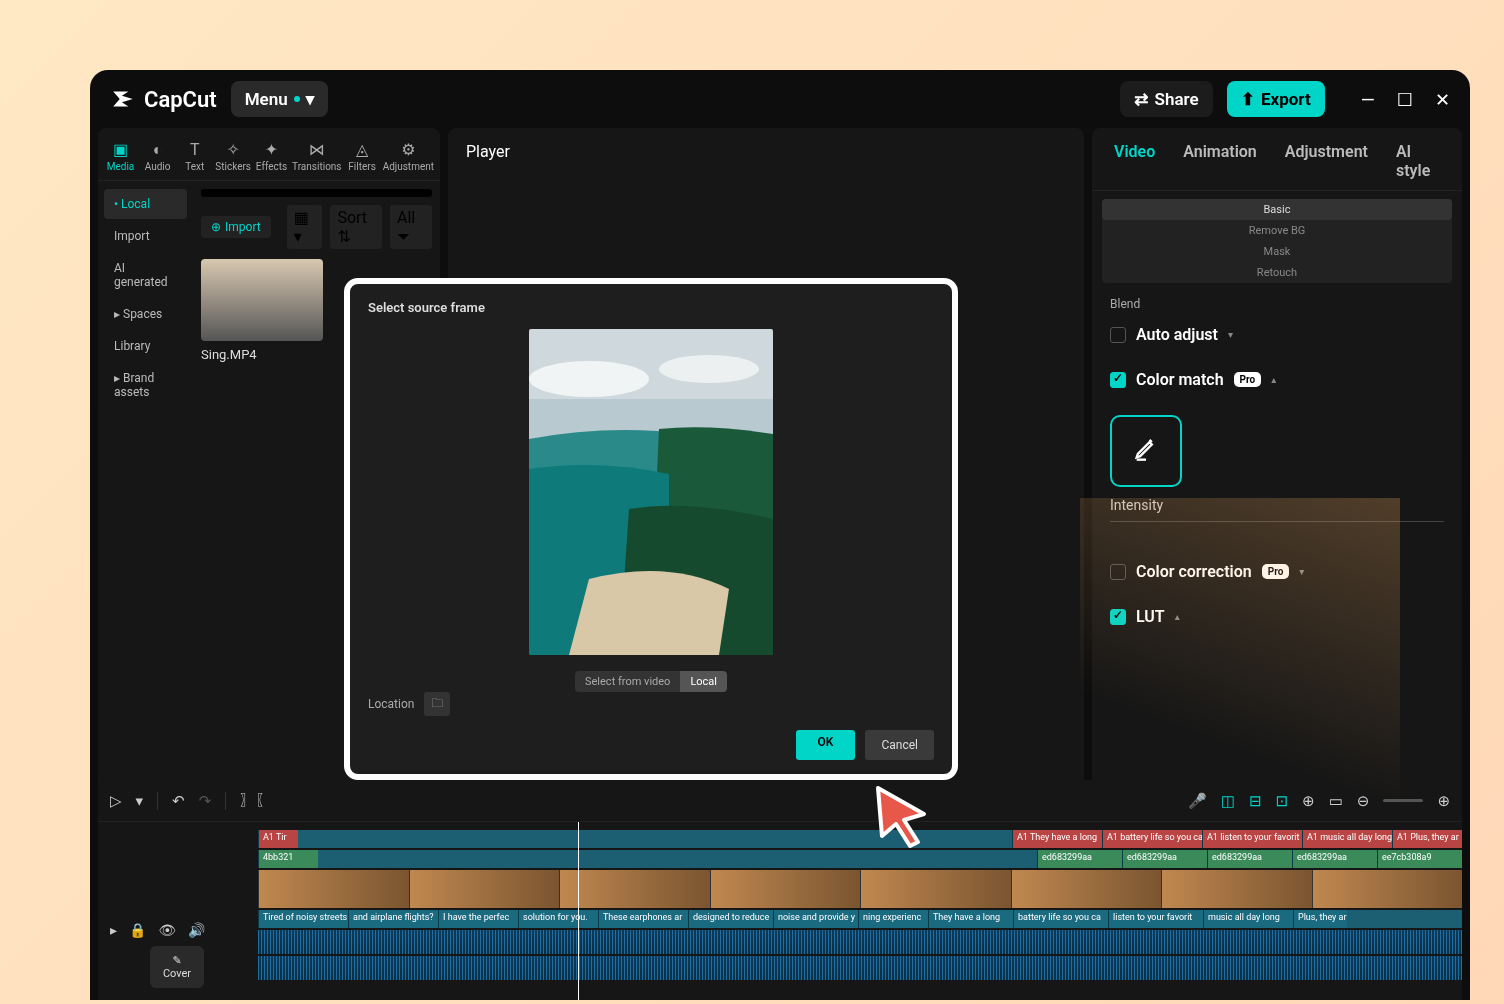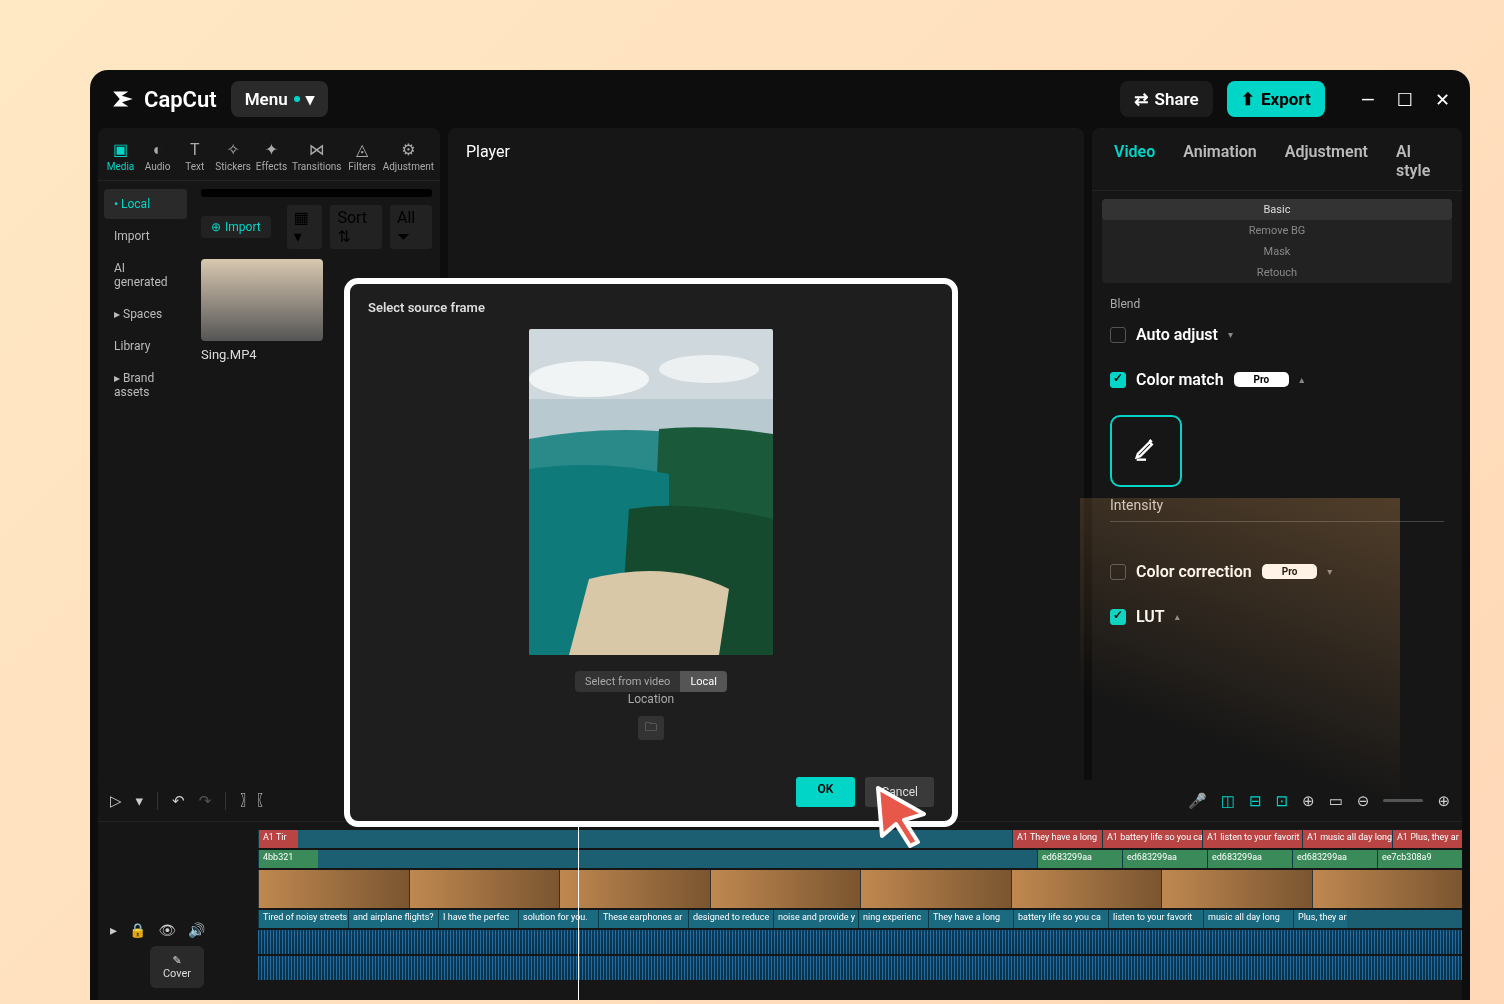--- a/index.html
+++ b/index.html
@@ -40,21 +40,21 @@
 .sub-tabs { display: flex; margin: 8px 10px 0; background: #222; border-radius: 4px; flex-direction: column; }
 .sub-tab { flex: 1; text-align: center; font-size: 11px; color: #888; padding: 4px; }
 .sub-tab.active { background: #333; color: #ddd; border-radius: 4px; }
 .prop-body { padding: 14px 18px; flex: 1; }
 .prop-label { color: #aaa; font-size: 12px; margin-bottom: 14px; }
 .prop-row { display: flex; align-items: center; gap: 10px; margin-bottom: 26px; }
 .chk { width: 16px; height: 16px; border-radius: 3px; border: 1px solid #555; }
 .chk.on { background: #00d5c8; border-color: #00d5c8; position: relative; }
 .chk.on::after { content: "✓"; position: absolute; top: -2px; left: 2px; font-size: 12px; color: #000; font-weight: bold; }
 .prop-row-label { color: #fff; font-size: 16px; font-weight: 600; }
-.pro-badge { background: #fff; color: #000; font-size: 10px; font-weight: 700; padding: 2px 20px; border-radius: 5px; }
+.pro-badge { background: #fff; color: #000; font-size: 10px; font-weight: 700; padding: 2px 6px; border-radius: 5px; }
 .chevy { color: #888; font-size: 10px; }
 .color-swatch { width: 72px; height: 72px; border: 2px solid #00d5c8; border-radius: 10px; display: flex; align-items: center; justify-content: center; margin-bottom: 10px; }
 .swatch-ico { color: #fff; font-size: 24px; }
 .intensity-label { color: #ccc; font-size: 14px; }
 .intensity-line { height: 1px; background: #444; margin-top: 8px; }
 .timeline-area { position: absolute; bottom: 0; left: 8px; right: 8px; height: 220px; background: #161616; border-radius: 8px 8px 0 0; display: flex; flex-direction: column; }
 .tl-toolbar { height: 42px; display: flex; align-items: center; padding: 0 12px; gap: 14px; border-bottom: 1px solid #222; }
 .tl-tool { color: #ccc; font-size: 15px; }
 .tl-tool.active { color: #00d5c8; }
 .tl-body { flex: 1; display: flex; }
@@ -73,21 +73,21 @@
 .playhead { position: absolute; top: 0; bottom: 0; left: 320px; width: 1px; background: #fff; }
 
 .modal-wrap { position: absolute; top: 278px; left: 344px; width: 614px; background: #1e1e1e; border: 6px solid #fff; border-radius: 14px; padding: 16px 18px 14px; z-index: 50; }
 .modal-title { color: #ddd; font-size: 13px; font-weight: 600; margin-bottom: 14px; }
 .modal-img { width: 244px; height: 326px; margin: 0 auto 16px; display: block; border-radius: 2px; overflow: hidden; }
 .modal-img svg { width: 100%; height: 100%; }
 .src-pills { display: flex; justify-content: center; gap: 0; margin-bottom: 0; }
 .src-pill { background: #333; color: #aaa; font-size: 11px; padding: 4px 10px; }
 .src-pill:first-child { border-radius: 4px 0 0 4px; }
 .src-pill.active { background: #555; color: #fff; border-radius: 0 4px 4px 0; }
-.loc-row { display: flex; align-items: center; gap: 10px; margin-bottom: 37px; flex-direction: column; }
+.loc-row { display: flex; align-items: center; gap: 10px; margin-bottom: 14px; }
 .loc-label { color: #aaa; font-size: 12px; }
 .loc-input { flex: 1; background: #2a2a2a; border: none; color: #ccc; font-size: 11px; padding: 6px 10px; border-radius: 3px; }
 .loc-folder { width: 26px; height: 24px; background: #333; border-radius: 3px; display: flex; align-items: center; justify-content: center; color: #aaa; font-size: 12px; }
 .modal-btns { display: flex; justify-content: flex-end; gap: 10px; }
 .btn-ok { background: #00d5c8; color: #000; font-size: 12px; padding: 5px 22px; border-radius: 3px; font-weight: 600; }
 .btn-cancel { background: #3a3a3a; color: #ddd; font-size: 12px; padding: 8px 16px; border-radius: 3px; }
 .cursor-arrow { position: absolute; top: 782px; left: 870px; z-index: 60; }
 .highlight-beam { position: absolute; top: 370px; left: 990px; width: 320px; height: 330px; background: linear-gradient(200deg, rgba(255,180,100,0.25), transparent 70%); z-index: 5; pointer-events: none; }
 </style>
 </head>

